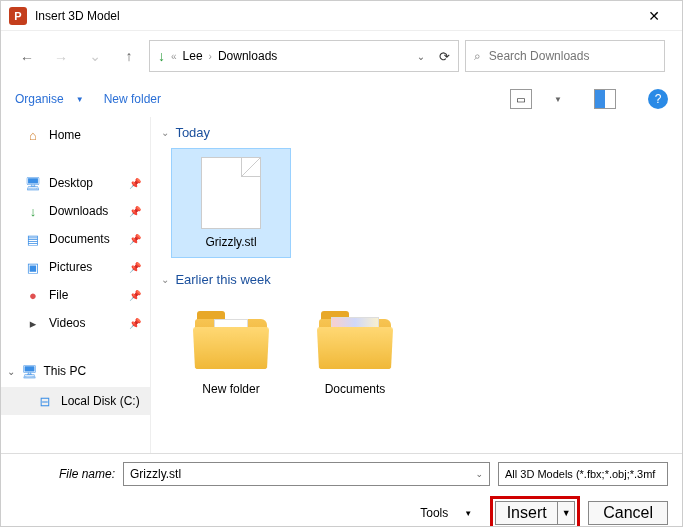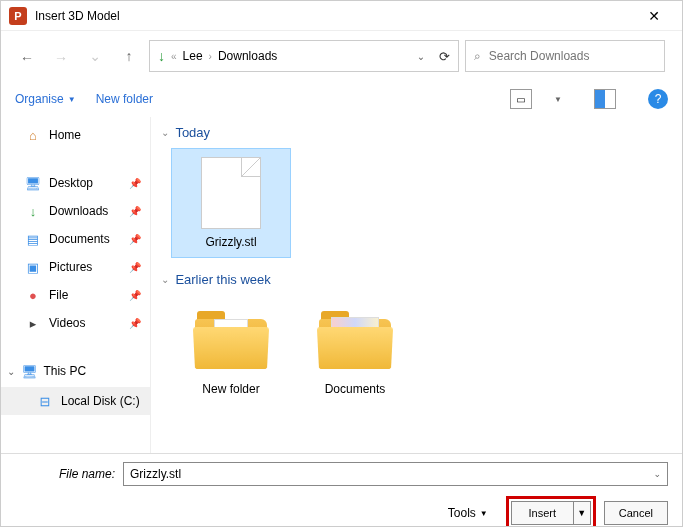--- a/index.html
+++ b/index.html
@@ -17,21 +17,21 @@
 .breadcrumb-box .dl-icon { color: #2e9e3f; font-size: 14px; }
 .breadcrumb-box .crumb { font-size: 12px; text-align: center; }
 .breadcrumb-box .sep { color: #999; font-size: 10px; }
 .breadcrumb-box .spacer { flex: 1; }
 .breadcrumb-box .dd { color: #666; font-size: 10px; margin-right: 8px; }
 .breadcrumb-box .refresh { color: #333; font-size: 13px; }
 .search-box { width: 200px; height: 32px; border: 1px solid #ccc; display: flex; align-items: center; padding: 0 8px; gap: 8px; color: #888; }
 .search-box input { border: none; outline: none; flex: 1; font-size: 12px; color: #888; }
 
 .toolbar { height: 36px; display: flex; align-items: center; padding: 0 14px; gap: 20px; }
-.toolbar .org { color: #2a6fd6; font-size: 12px; display: flex; align-items: center; gap: 4px; }
+.toolbar .org { color: #2a6fd6; font-size: 12px; display: flex; align-items: center; gap: 12px; }
 .toolbar .org .tri { font-size: 8px; }
 .toolbar .newf { color: #2a6fd6; font-size: 12px; }
 .toolbar .spacer { flex: 1; }
 .toolbar .view-btn { width: 22px; height: 20px; border: 1px solid #999; display: flex; align-items: center; justify-content: center; font-size: 10px; }
 .toolbar .view-dd { width: 12px; font-size: 8px; color: #666; text-align: center; }
 .toolbar .preview-btn { width: 22px; height: 20px; border: 1px solid #999; display: flex; margin-left: 10px; }
 .toolbar .preview-btn span:first-child { width: 10px; background: #3a8ee6; }
 .toolbar .preview-btn span:last-child { width: 10px; }
 .toolbar .help { width: 20px; height: 20px; background: #2a8ae6; color: #fff; border-radius: 50%; display: flex; align-items: center; justify-content: center; font-size: 12px; margin-left: 12px; }
 
@@ -73,24 +73,24 @@
 .folder-doc.wide { width: 48px; height: 30px; top: 6px; left: 12px; background: linear-gradient(90deg,#f8d0d0,#d0d8f8,#f8f0d0); }
 .folder-doc .xl { position: absolute; left: -6px; bottom: -4px; width: 16px; height: 16px; background: #1e7e3e; color: #fff; font-size: 10px; font-weight: bold; display: flex; align-items: center; justify-content: center; border-radius: 2px; }
 
 .footer { border-top: 1px solid #ddd; padding: 8px 14px 12px; }
 .fn-row { display: flex; align-items: center; gap: 8px; margin-bottom: 10px; }
 .fn-row .lbl { width: 100px; text-align: right; font-size: 12px; font-style: italic; }
 .fn-row .fn-input { flex: 1; height: 24px; border: 1px solid #888; display: flex; align-items: center; padding: 0 6px; font-size: 12px; }
 .fn-row .fn-input .dd { margin-left: auto; font-size: 9px; color: #666; }
 .fn-row .filter { width: 170px; height: 24px; border: 1px solid #888; display: flex; align-items: center; padding: 0 6px; font-size: 11px; white-space: nowrap; overflow: hidden; }
 .btn-row { display: flex; align-items: center; justify-content: flex-end; gap: 8px; }
-.btn-row .tools { font-size: 12px; margin-right: 10px; display: flex; align-items: center; gap: 4px; }
+.btn-row .tools { font-size: 12px; margin-right: 10px; display: flex; align-items: center; gap: 16px; }
 .btn-row .tools .tri { font-size: 8px; }
 .insert-wrap { border: 3px solid #d00000; padding: 2px; display: flex; }
-.btn { height: 24px; border: 1px solid #888; background: #f8f8f8; display: flex; align-items: center; justify-content: center; font-size: 11px; padding: 0 14px; cursor: pointer; }
+.btn { height: 24px; border: 1px solid #888; background: #f8f8f8; display: flex; align-items: center; justify-content: center; font-size: 16px; padding: 0 14px; cursor: pointer; }
 .btn.insert { width: 62px; padding: 0; border-right: none; }
 .btn.insert-dd { width: 18px; padding: 0; font-size: 9px; }
 </style>
 </head>
 <body>
 
 <div class="titlebar">
   <div class="app-icon">P</div>
   <div class="title">Insert 3D Model</div>
   <div class="close">✕</div>
@@ -229,20 +229,23 @@
   </div>
 </div>
 
 <div class="footer">
   <div class="fn-row">
     <div class="lbl">File name:</div>
     <div class="fn-input">
       <span>Grizzly.stl</span>
       <span class="dd">⌄</span>
     </div>
+    <div class="filter">
+      <span>All 3D Models (*.fbx;*.obj;*.3mf</span>
+    </div>
   </div>
   <div class="btn-row">
     <div class="tools">
       <span>Tools</span>
       <span class="tri">▼</span>
     </div>
     <div class="insert-wrap">
       <div class="btn insert">Insert</div>
       <div class="btn insert-dd">▼</div>
     </div>

